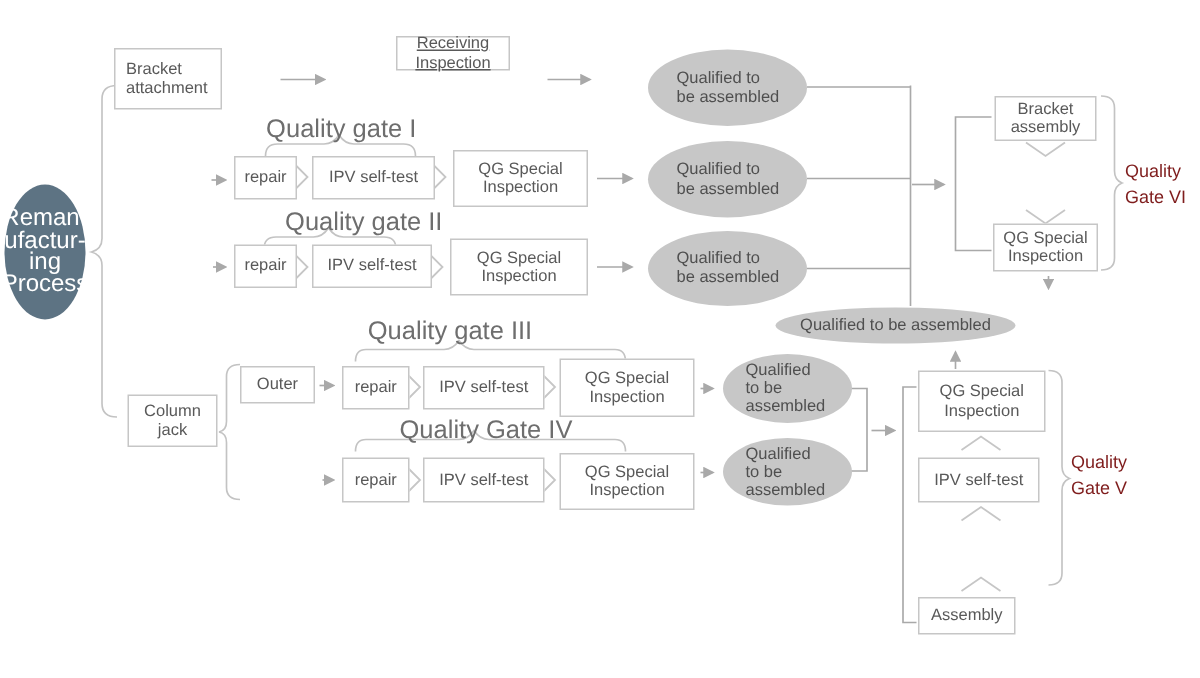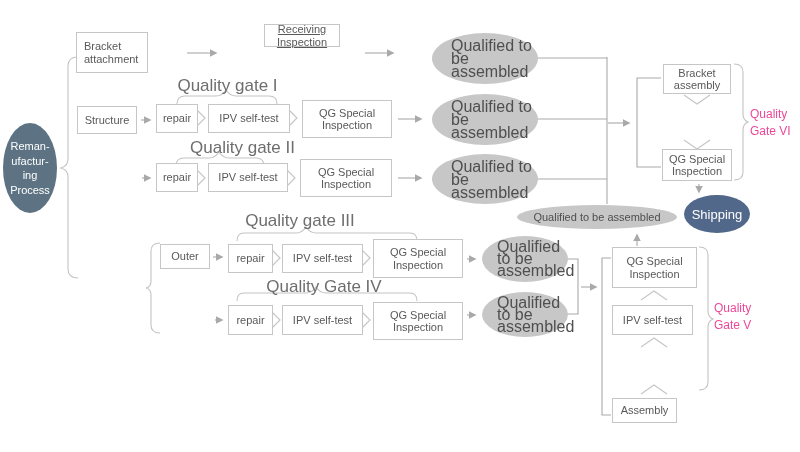--- a/index.html
+++ b/index.html
@@ -8,30 +8,30 @@
   .box{position:absolute;box-sizing:border-box;background:#fff;
        border:1px solid var(--border);color:var(--text);
        font-size:11px;line-height:12.5px;display:flex;align-items:center;
        justify-content:center;text-align:center;white-space:pre-line;}
   .box.tl{justify-content:flex-start;text-align:left;padding-left:7px;}
   .box.small{font-size:10.5px;line-height:12px;}
   .ellipse{position:absolute;box-sizing:border-box;border-radius:50%;
            display:flex;align-items:center;justify-content:center;
            text-align:center;white-space:pre-line;}
   .ellipse.gray{background:var(--qualified-fill);color:#4f4f4f;
-                font-size:16px;line-height:13px;}
+                font-size:11px;line-height:13px;}
   .ellipse.gray.tl{justify-content:flex-start;text-align:left;padding-left:19px;}
   .ellipse.gray.tl3{justify-content:flex-start;text-align:left;padding-left:15px;line-height:12px;}
   .ellipse.gray.wide{font-size:11px;}
   .ellipse.dark{background:var(--process-fill);color:#fff;
-                font-size:11px;line-height:14.5px;}
+                font-size:16px;line-height:14.5px;}
   .ellipse.ship{background:var(--shipping-fill);color:#fff;font-size:13px;}
   .gate-label{position:absolute;color:#6e6e6e;font-size:17px;
               white-space:pre-line;text-align:center;}
-  .gate-label.side{text-align:left;font-size:12px;line-height:17px;color:#ec4899;}
+  .gate-label.side{text-align:left;font-size:12px;line-height:17px;color:#7f1d1d;}
   svg.wires{position:absolute;left:0;top:0;pointer-events:none;}
   .wire{stroke:var(--line);stroke-width:1.1;fill:none;}
   .arrow{marker-end:url(#ah);}
   .ahfill{fill:var(--line);}
   .brace{stroke:#c3c3c3;stroke-width:1.1;fill:none;}
   .chev{stroke:var(--border);stroke-width:1.2;fill:#fff;}
 </style>
 </head>
 <body>
 
@@ -97,36 +97,37 @@
 Process</div>
 
   <div class="box tl" style="left:76px;top:32px;width:72px;height:41px;">Bracket
 attachment</div>
   <div class="box" style="left:264px;top:24px;width:76px;height:23px;text-decoration:underline;">Receiving
 Inspection</div>
   <div class="ellipse gray tl" style="left:432px;top:33px;width:106px;height:51px;">Qualified to
 be assembled</div>
 
   <div class="gate-label" style="left:170px;top:76px;width:115px;">Quality gate I</div>
-  <div class="box" style="left:77px;top:106px;width:60px;height:28px;">Structure</div>
   <div class="box" style="left:156px;top:104px;width:42px;height:29px;">repair</div>
   <div class="box" style="left:208px;top:104px;width:82px;height:29px;">IPV self-test</div>
   <div class="box" style="left:302px;top:100px;width:90px;height:38px;">QG Special
 Inspection</div>
   <div class="ellipse gray tl" style="left:432px;top:94px;width:106px;height:51px;">Qualified to
 be assembled</div>
 
   <div class="gate-label" style="left:185px;top:138px;width:115px;">Quality gate II</div>
   <div class="box" style="left:156px;top:163px;width:42px;height:29px;">repair</div>
   <div class="box" style="left:208px;top:163px;width:80px;height:29px;">IPV self-test</div>
   <div class="box" style="left:300px;top:159px;width:92px;height:38px;">QG Special
 Inspection</div>
   <div class="ellipse gray tl" style="left:432px;top:154px;width:106px;height:50px;">Qualified to
 be assembled</div>
 
+  <div class="box" style="left:85px;top:263px;width:60px;height:35px;">Column
+jack</div>
 
   <div class="gate-label" style="left:240px;top:211px;width:120px;">Quality gate III</div>
   <div class="box" style="left:160px;top:244px;width:50px;height:25px;">Outer</div>
   <div class="box" style="left:228px;top:244px;width:45px;height:29px;">repair</div>
   <div class="box" style="left:282px;top:244px;width:81px;height:29px;">IPV self-test</div>
   <div class="box" style="left:373px;top:239px;width:90px;height:39px;">QG Special
 Inspection</div>
   <div class="ellipse gray tl3" style="left:482px;top:236px;width:86px;height:46px;">Qualified
 to be
 assembled</div>
@@ -141,21 +142,20 @@
 assembled</div>
 
   <div class="ellipse gray wide" style="left:517px;top:205px;width:160px;height:24px;">Qualified to be assembled</div>
 
   <div class="box" style="left:663px;top:64px;width:68px;height:30px;">Bracket
 assembly</div>
   <div class="box" style="left:662px;top:149px;width:70px;height:32px;">QG Special
 Inspection</div>
   <div class="gate-label side" style="left:750px;top:106px;width:48px;">Quality
 Gate VI</div>
-  <div class="ellipse ship" style="left:684px;top:195px;width:66px;height:38px;">Shipping</div>
 
   <div class="box" style="left:612px;top:247px;width:85px;height:41px;">QG Special
 Inspection</div>
   <div class="box" style="left:612px;top:305px;width:81px;height:30px;">IPV self-test</div>
   <div class="box" style="left:612px;top:398px;width:65px;height:25px;">Assembly</div>
   <div class="gate-label side" style="left:714px;top:300px;width:48px;">Quality
 Gate V</div>
 
 </div>
 

